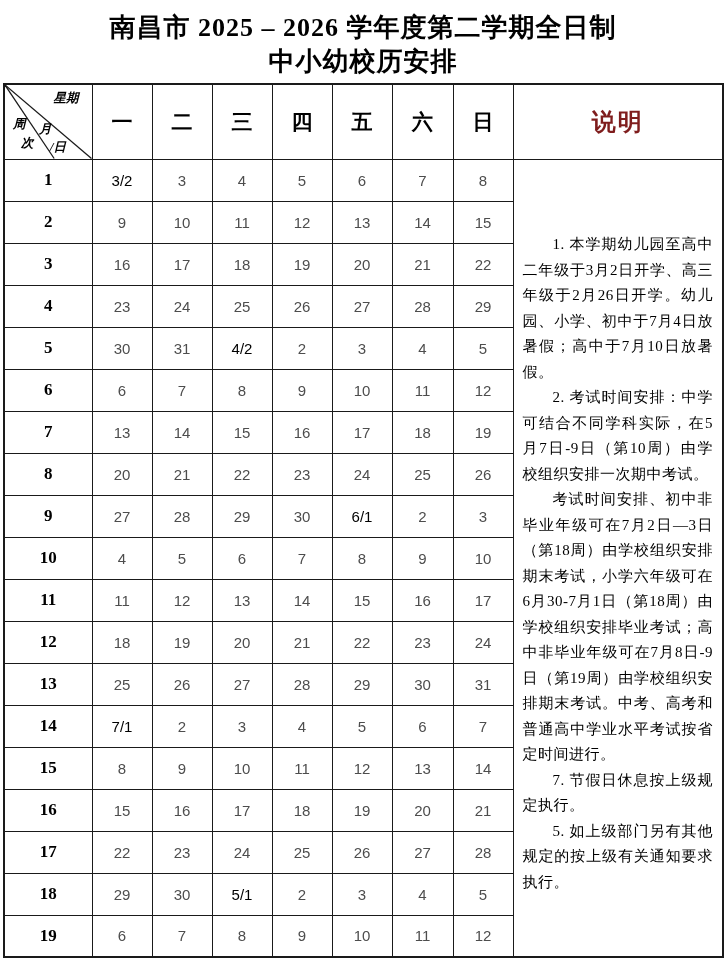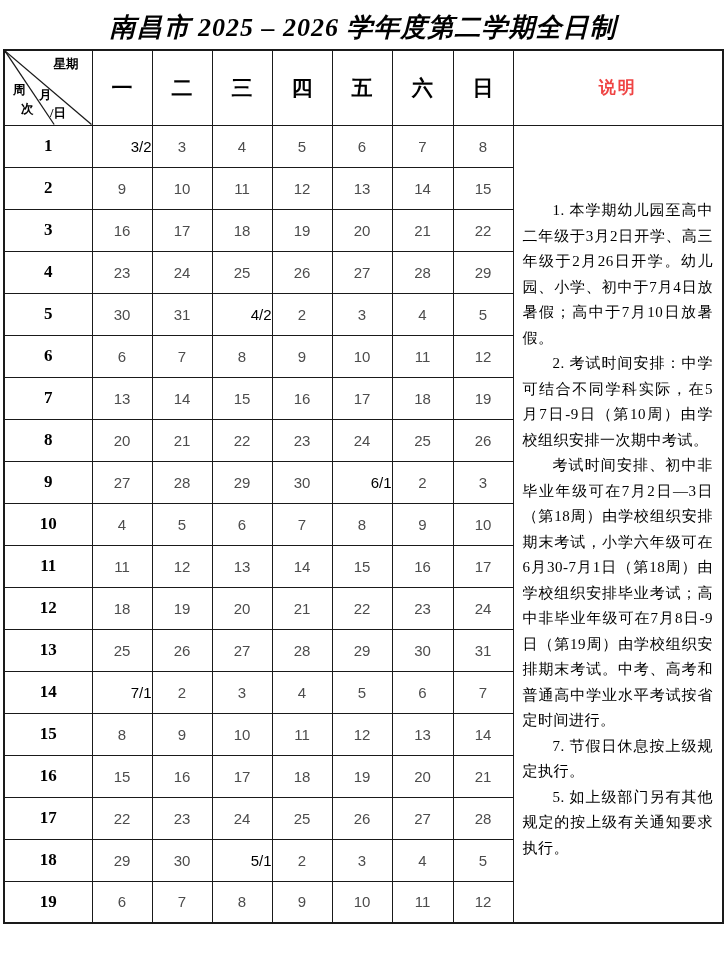--- a/index.html
+++ b/index.html
@@ -13,53 +13,52 @@
   body{
     width:726px;height:965px;overflow:hidden;position:relative;
     font-family:"Liberation Serif","DejaVu Serif",serif;color:#000;
   }
   
   .title-block{padding-top:11px;text-align:center;}
   .title-line{
     font-family:"Liberation Serif","DejaVu Serif",serif;
     font-weight:bold;font-size:26px;line-height:34px;color:#000;
     letter-spacing:1px;
-    font-style:italic;
   }
   
   table.calendar{
     border-collapse:collapse;table-layout:fixed;
     margin-left:3px;margin-top:4px;
     border:2px solid var(--border);
   }
   table.calendar td, table.calendar th{
     border:1px solid var(--border);
     text-align:center;vertical-align:middle;
     background:var(--bg);
   }
   thead tr{height:75px;}
   tbody tr{height:42px;}
   th.day-header{
     font-size:21px;font-weight:bold;color:#000;
     font-family:"Liberation Serif","DejaVu Serif",serif;
   }
   th.notes-header{
-    font-size:17px;font-weight:bold;letter-spacing:2px;color:#ef4444;
+    font-size:24px;font-weight:bold;letter-spacing:2px;color:#7f1d1d;
   }
   td.week-cell{
     font-size:17px;font-weight:bold;color:#000;
     font-family:"Liberation Serif","DejaVu Serif",serif;
   }
   td.date-cell{
     font-size:15px;color:var(--date);
     font-family:"Liberation Sans","DejaVu Sans",sans-serif;
   }
-  td.date-cell.month-start{color:var(--emph);text-align:right;}
+  td.date-cell.month-start{color:var(--emph);}
   
-  th.corner-cell{position:relative;padding:0;}
+  th.corner-cell{position:relative;padding:0;font-style:italic;}
   .corner-svg{position:absolute;left:0;top:0;width:100%;height:100%;}
   .corner-label{
     position:absolute;font-size:12.5px;font-weight:bold;color:#000;
     line-height:1;white-space:nowrap;
     font-family:"Liberation Serif","DejaVu Serif",serif;
   }
   .lbl-weekday{top:7px;right:13px;}
   .lbl-week-top{left:8px;top:33px;}
   .lbl-week-bottom{left:16px;top:52px;}
   .lbl-month{left:34px;top:38px;}
@@ -73,20 +72,21 @@
     font-size:15px;line-height:25.5px;color:#000;
     text-indent:2em;text-align:justify;letter-spacing:0.5px;
     font-family:"Liberation Serif","DejaVu Serif",serif;
   }
 </style>
 </head>
 <body>
 
 <div class="title-block">
   <div class="title-line">南昌市 2025 – 2026 学年度第二学期全日制</div>
+  <div class="title-line">中小幼校历安排</div>
 </div>
 
 <table class="calendar">
   <colgroup>
     <col style="width:88px">
     <col style="width:60px">
       <col style="width:60px">
       <col style="width:60px">
     <col style="width:60px">
       <col style="width:60px">

